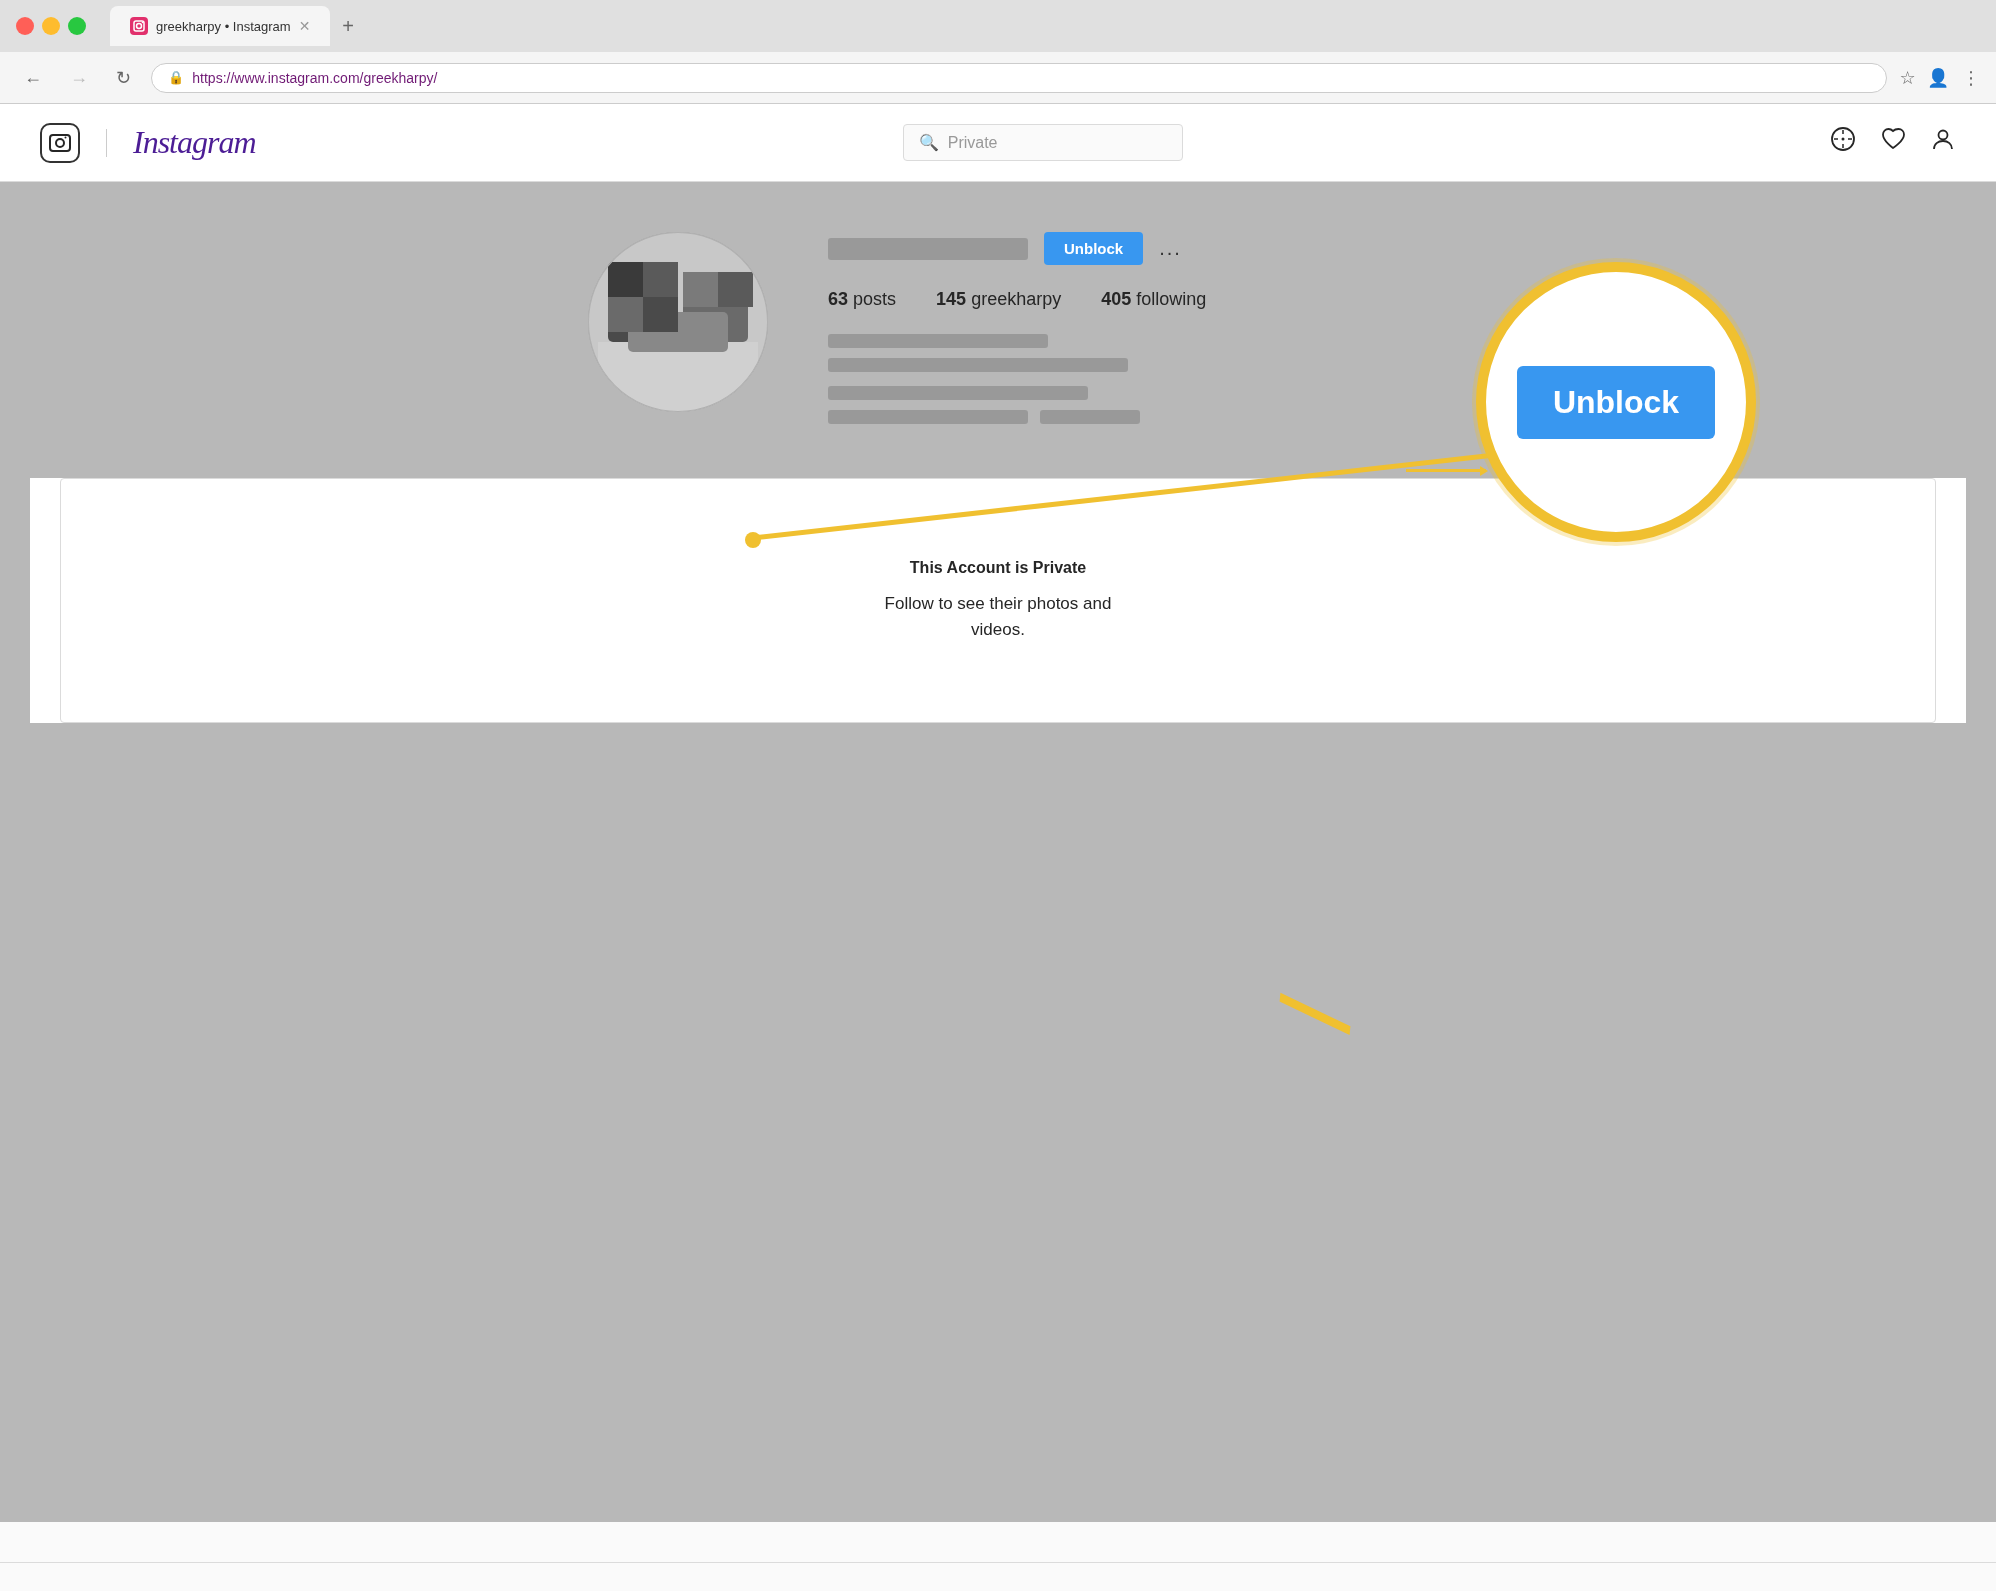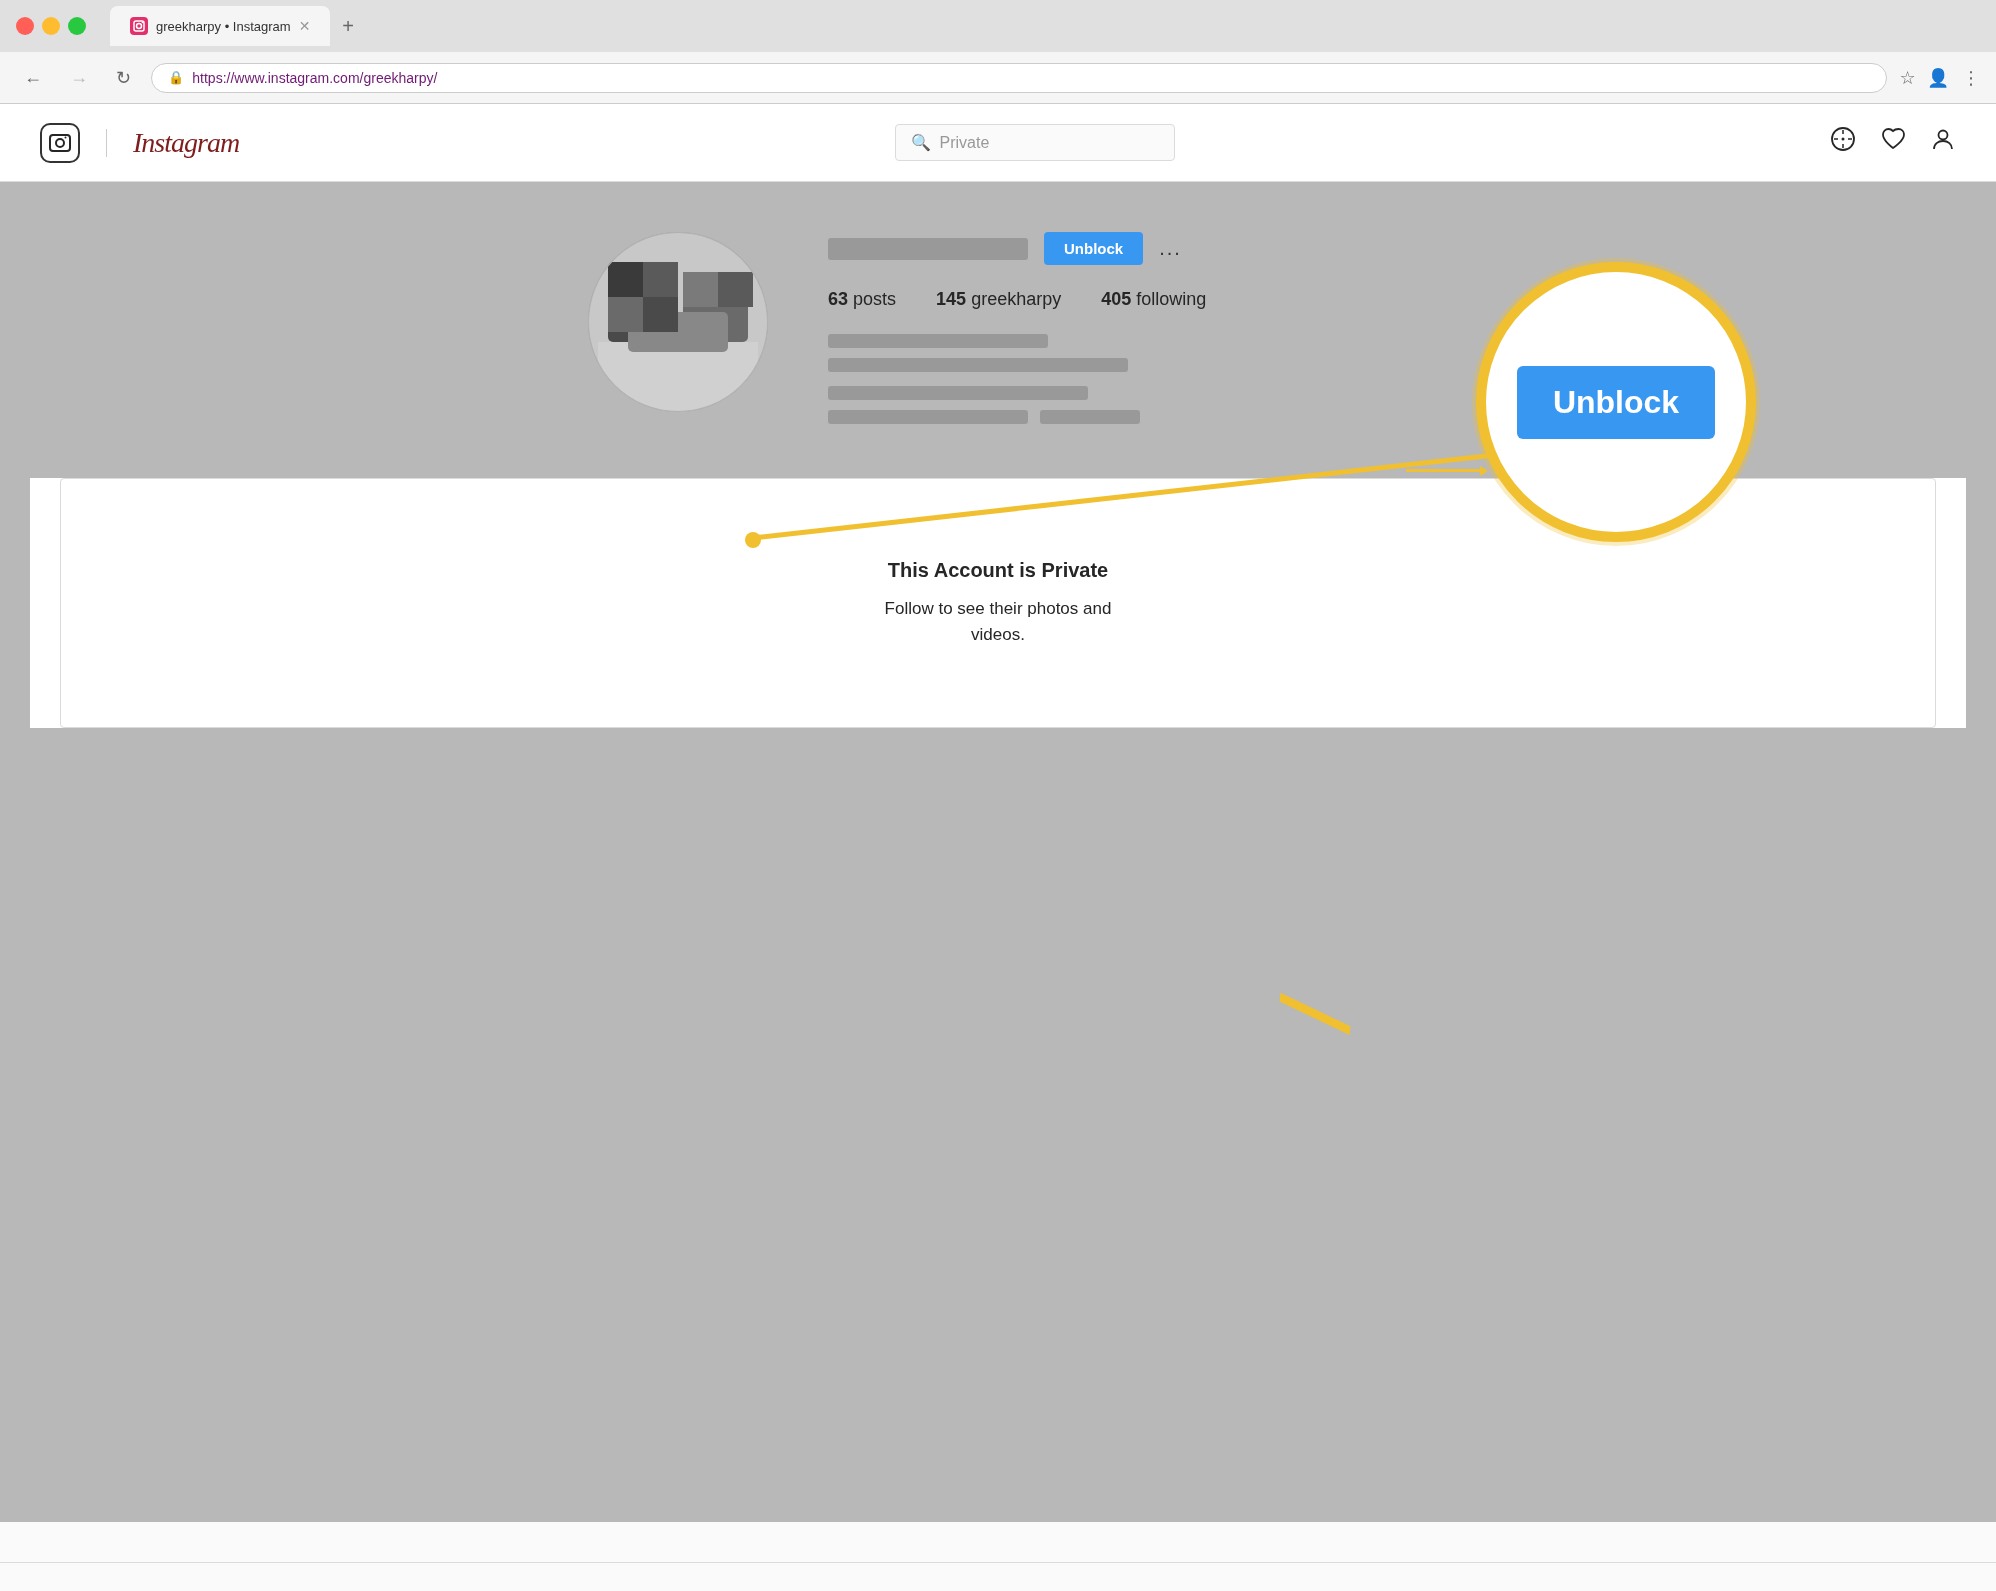--- a/index.html
+++ b/index.html
@@ -81,21 +81,21 @@
     }
     .ig-logo-area { display: flex; align-items: center; gap: 12px; margin-right: auto; }
     .ig-camera-icon {
       width: 40px; height: 40px;
       border: 2px solid #333;
       border-radius: 10px;
       display: flex; align-items: center; justify-content: center;
       font-size: 20px;
     }
     .ig-divider { width: 1px; height: 28px; background: #ccc; margin: 0 14px; }
-    .ig-wordmark { font-family: 'Georgia', serif; font-size: 28px; color: #7f1d1d; font-style: italic; letter-spacing: -1px; }
+    .ig-wordmark { font-family: 'Georgia', serif; font-size: 32px; color: #4c1d95; font-style: italic; letter-spacing: -1px; }
     .ig-search-bar {
       background: #fafafa;
       border: 1px solid #dbdbdb;
       border-radius: 4px;
       padding: 8px 16px;
       display: flex;
       align-items: center;
       gap: 8px;
       width: 280px;
       color: #999;
@@ -181,21 +181,21 @@
 
     
     .private-section {
       background: white;
       margin: 0 30px;
       border: 1px solid #dbdbdb;
       border-radius: 4px;
       padding: 80px 40px;
       text-align: center;
     }
-    .private-title { font-size: 20px; font-weight: 700; color: #262626; margin-bottom: 14px; }
+    .private-title { font-size: 16px; font-weight: 700; color: #262626; margin-bottom: 14px; }
     .private-subtitle { font-size: 17px; color: #262626; line-height: 1.5; }
 
     
     .ig-footer {
       background: #fafafa;
       border-top: 1px solid #dbdbdb;
       padding: 28px 40px;
       margin-top: 40px;
     }
 

